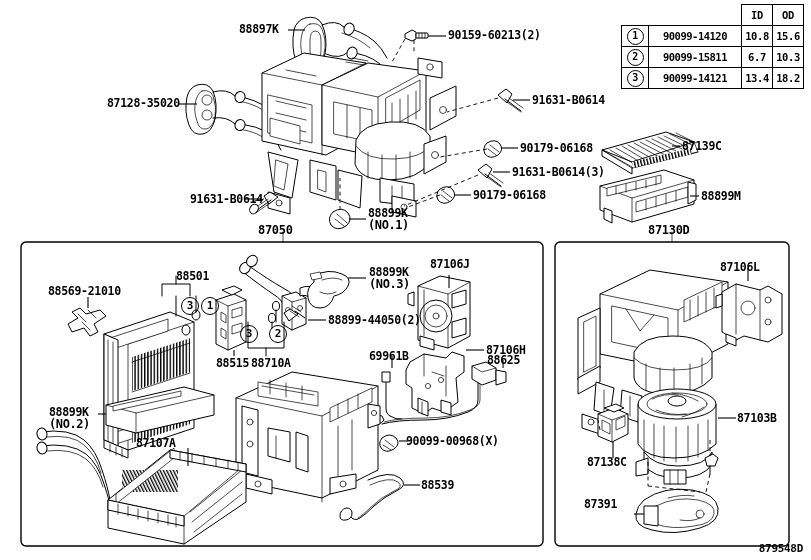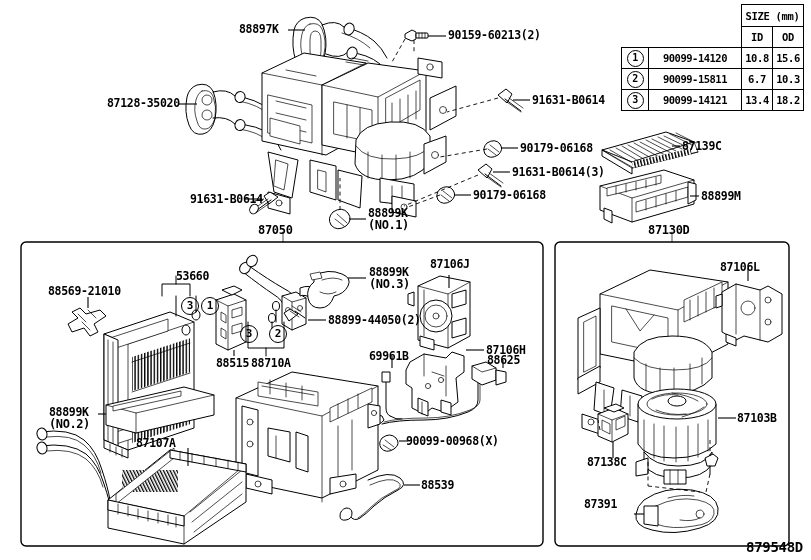--- a/index.html
+++ b/index.html
@@ -21,21 +21,21 @@
   .spec td.pn{width:92px;letter-spacing:-0.5px;}
   .spec td.v{width:30px;}
   .spec td.blank{border:none;}
   .spec th.size{height:21px;letter-spacing:-0.3px;}
   .circ{display:inline-block;width:15px;height:15px;line-height:14px;border:1.3px solid #000;
         border-radius:50%;font-size:10px;text-align:center;font-weight:bold;}
 
   
   .pcap{position:absolute;font-weight:bold;font-size:12px;letter-spacing:-0.3px;}
 
-  .code{position:absolute;right:8px;bottom:5px;font-size:14px;font-weight:bold;letter-spacing:-0.3px;}
+  .code{position:absolute;right:8px;bottom:5px;font-size:11px;font-weight:bold;letter-spacing:-0.3px;}
 </style>
 </head>
 <body>
 
 <div class="stage">
 
 <svg class="art" viewBox="0 0 811 560">
   <defs>
     <style>
       .s{fill:none;stroke:#000;stroke-width:1;stroke-linejoin:round;stroke-linecap:round;}
@@ -495,25 +495,20 @@
   </g>
   <path class="dash" d="M648 462 L648 486"></path>
   <path class="dash" d="M710 440 L710 456"></path>
   <path class="dash" d="M648 486 L700 492"></path>
   <path class="dash" d="M710 474 L706 492"></path>
   <path class="dash" d="M600 430 L598 420"></path>
 </svg>
 
 <table class="spec">
   <tbody>
-        <tr>
-    <td class="blank"></td>
-          <td class="blank"></td>
-    <th class="size" colspan="2">SIZE (mm)</th>
-  </tr>
   <tr>
     <td class="blank"></td>
           <td class="blank"></td>
     <td class="v">ID</td>
     <td class="v">OD</td>
   </tr>
   <tr>
     <td class="num"><span class="circ">1</span></td>
     <td class="pn">90099-14120</td>
     <td class="v">10.8</td>
@@ -546,21 +541,21 @@
   <span>88899K</span>
   <span class="sub">(NO.1)</span>
 </div>
 <div class="lbl" style="left:682px;top:140px;">87139C</div>
 <div class="lbl" style="left:701px;top:190px;">88899M</div>
 
 <div class="pcap" style="left:258px;top:223px;">87050</div>
 <div class="pcap" style="left:648px;top:223px;">87130D</div>
 
 <div class="lbl" style="left:48px;top:285px;">88569-21010</div>
-<div class="lbl" style="left:176px;top:270px;">53660</div>
+<div class="lbl" style="left:176px;top:270px;">88501</div>
 <div class="lbl" style="left:216px;top:357px;">88515</div>
 <div class="lbl" style="left:251px;top:357px;text-align:right;">88710A</div>
 <div class="lbl" style="left:369px;top:266px;">
   <span>88899K</span>
   <span class="sub">(NO.3)</span>
 </div>
 <div class="lbl" style="left:328px;top:314px;">88899-44050(2)</div>
 <div class="lbl" style="left:430px;top:258px;">87106J</div>
 <div class="lbl" style="left:369px;top:350px;">69961B</div>
 <div class="lbl" style="left:486px;top:344px;">87106H</div>

